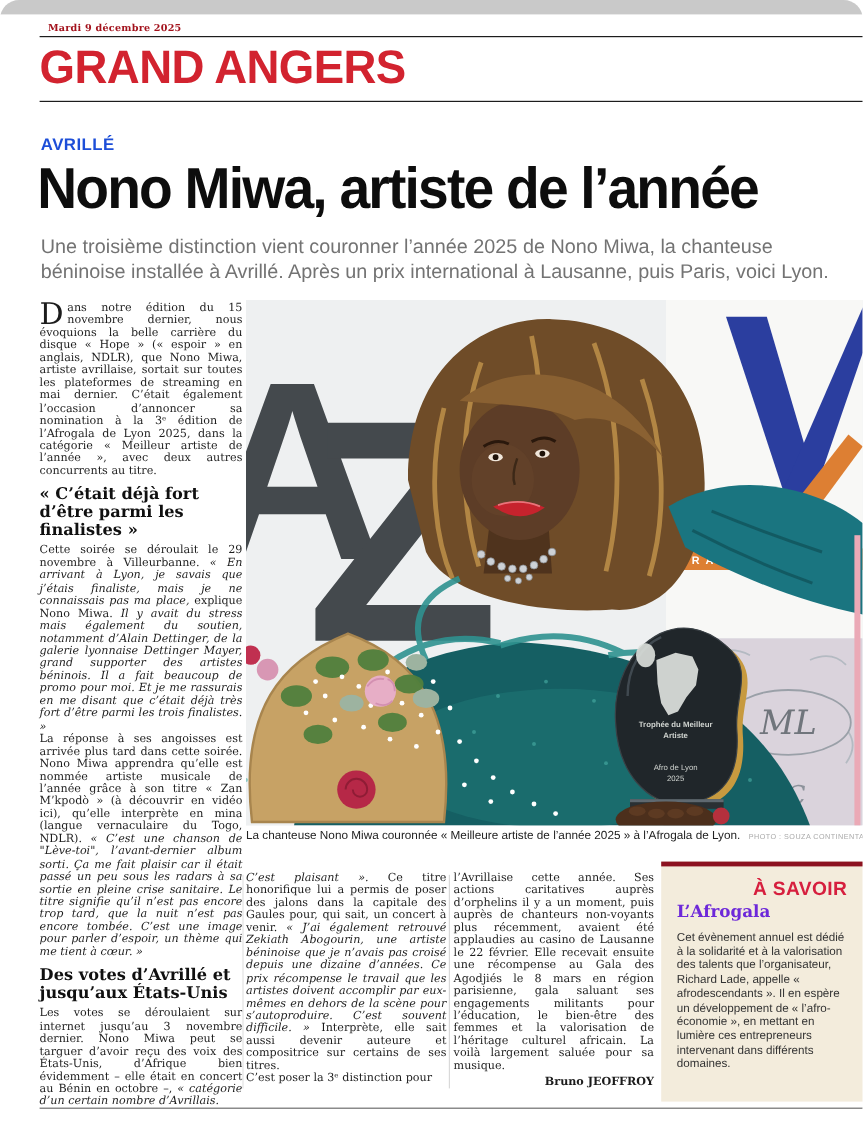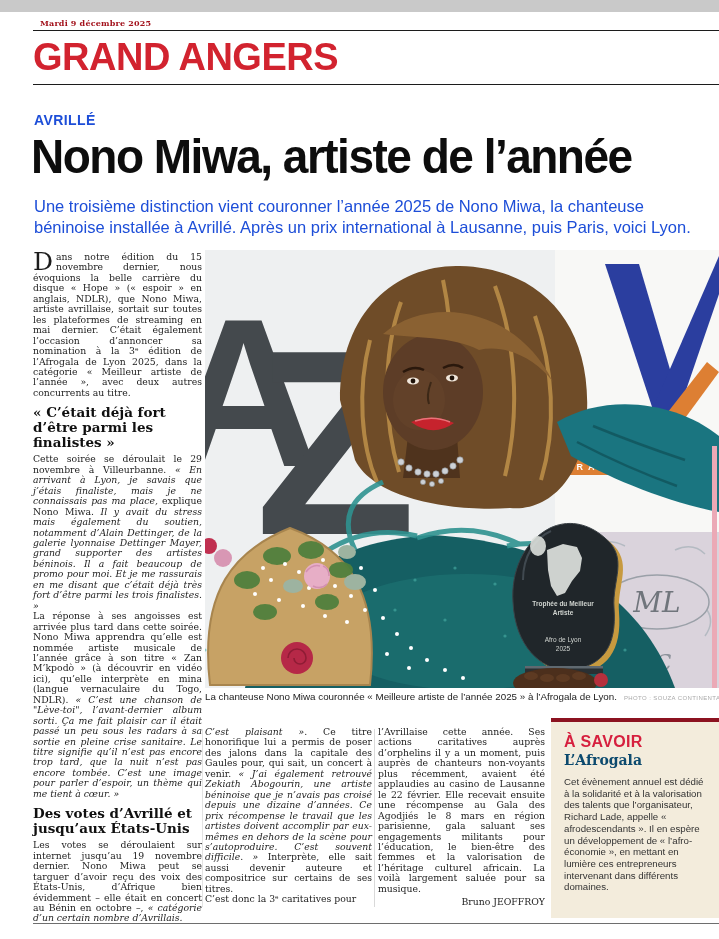--- a/index.html
+++ b/index.html
@@ -1,56 +1,56 @@
 <!DOCTYPE html>
 <html lang="fr"><head>
 <meta charset="utf-8">
 <style>
   html,body{margin:0;padding:0;background:#ffffff;}
   #page{position:relative;width:719px;height:939px;background:#ffffff;overflow:hidden;
-        font-family:"Liberation Sans",sans-serif;color:#1a1a1a;}
+        font-family:"Liberation Sans",sans-serif;color:#1a1a1a;border-radius:16px;}
   .abs{position:absolute;}
   .rule{background:#1c1c1c;height:1px;}
 
   #topstrip{left:0;top:0;width:719px;height:12px;background:#c9c9c9;}
   #dateline{left:40px;top:18px;font-family:"DejaVu Serif",serif;font-size:8px;font-weight:bold;
             color:#a3121c;letter-spacing:.2px;}
   #rule-date{left:33px;top:30px;width:686px;}
   #section-title{left:33px;top:35px;font-size:38px;font-weight:bold;color:#d2232f;
             letter-spacing:-.5px;transform:scaleY(1.03);transform-origin:left top;}
   #rule-section{left:33px;top:84px;width:686px;}
 
   #kicker{left:34px;top:112px;font-size:14px;font-weight:bold;color:#1d4ed8;letter-spacing:.4px;}
   #headline{left:31px;top:128px;width:690px;font-size:46px;font-weight:bold;color:#0d0d0d;
             letter-spacing:-1.5px;transform:scaleY(1.05);transform-origin:left top;white-space:nowrap;}
-  #standfirst{left:34px;top:196px;width:668px;font-size:16.5px;line-height:21px;color:#1d4ed8;}
+  #standfirst{left:34px;top:196px;width:668px;font-size:16.5px;line-height:21px;color:#737373;}
 
   .bodycol{font-family:"DejaVu Serif",serif;font-size:9.3px;line-height:10.45px;
            text-align:justify;color:#1c1c1c;}
   .para{margin:0;}
   .it{font-style:italic;}
   #col1{left:33px;top:252px;width:169px;}
   .dropcap{float:left;font-size:25px;line-height:20px;padding:0 3px 0 0;}
   .subhead{font-family:"DejaVu Serif",serif;font-weight:bold;font-size:13.5px;line-height:15px;
            text-align:left;margin:7px 0 4px 0;color:#101010;}
 
   #photo{left:205px;top:250px;width:514px;height:438px;}
   #caption{left:205px;top:691px;width:514px;font-size:9.8px;color:#222;white-space:nowrap;}
   #caption .credit{font-size:6px;color:#a9a9a9;margin-left:7px;letter-spacing:.4px;text-transform:uppercase;}
 
   #col2{left:205px;top:727px;width:167px;}
   #col3{left:378px;top:727px;width:167px;}
   #vsep1{left:374px;top:729px;height:178px;width:1px;background:#d9d9d9;}
   #vsep0{left:202px;top:729px;height:178px;width:1px;background:#e3e3e3;}
-  .byline{text-align:right;font-weight:normal;margin-top:3px;}
+  .byline{text-align:right;font-weight:bold;margin-top:3px;}
 
   #sidebar{left:551px;top:718px;width:168px;height:200px;background:#f3ecdc;
            border-top:4px solid #8c1220;box-sizing:border-box;padding:11px 13px 0 13px;}
-  .sb-label{color:#d61f3e;font-weight:bold;font-size:16px;letter-spacing:.3px;}
-  .sb-title{font-family:"DejaVu Serif",serif;font-weight:bold;font-size:14px;margin-top:1px;color:#0c4a6e;}
+  .sb-label{color:#d61f3e;font-weight:bold;font-size:16px;letter-spacing:.3px;text-align:right;}
+  .sb-title{font-family:"DejaVu Serif",serif;font-weight:bold;font-size:14px;margin-top:1px;color:#6d28d9;}
   .sb-body{margin-top:8px;font-size:9.7px;line-height:11.7px;color:#333;}
 
   #bottomrule{left:33px;top:923px;width:686px;height:1px;background:#6e6e6e;}
 </style>
 </head>
 <body>
 
 <div id="page">
 
   <div id="topstrip" class="abs"></div>
@@ -62,21 +62,21 @@
   <div id="kicker" class="abs">AVRILLÉ</div>
   <div id="headline" class="abs">Nono Miwa, artiste de l’année</div>
   <div id="standfirst" class="abs">Une troisième distinction vient couronner l’année 2025 de Nono Miwa, la chanteuse béninoise installée à Avrillé. Après un prix international à Lausanne, puis Paris, voici Lyon.</div>
 
   <div id="col1" class="abs bodycol">
     <p class="para"><span class="dropcap">D</span><span>ans notre édition du 15 novembre dernier, nous évoquions la belle carrière du disque « Hope » (« espoir » en anglais, NDLR), que Nono Miwa, artiste avrillaise, sortait sur toutes les plateformes de streaming en mai dernier. C’était également l’occasion d’annoncer sa nomination à la 3ᵉ édition de l’Afrogala de Lyon 2025, dans la catégorie « Meilleur artiste de l’année », avec deux autres concurrents au titre.</span></p>
     <h3 class="subhead">« C’était déjà fort d’être parmi les finalistes »</h3>
     <p class="para"><span>Cette soirée se déroulait le 29 novembre à Villeurbanne. </span><span class="it">« En arrivant à Lyon, je savais que j’étais finaliste, mais je ne connaissais pas ma place, </span><span>explique Nono Miwa. </span><span class="it">Il y avait du stress mais également du soutien, notamment d’Alain Dettinger, de la galerie lyonnaise Dettinger Mayer, grand supporter des artistes béninois. Il a fait beaucoup de promo pour moi. Et je me rassurais en me disant que c’était déjà très fort d’être parmi les trois finalistes. »</span></p>
     <p class="para"><span>La réponse à ses angoisses est arrivée plus tard dans cette soirée. Nono Miwa apprendra qu’elle est nommée artiste musicale de l’année grâce à son titre « Zan M’kpodò » (à découvrir en vidéo ici), qu’elle interprète en mina (langue vernaculaire du Togo, NDLR). </span><span class="it">« C’est une chanson de "Lève-toi", l’avant-dernier album sorti. Ça me fait plaisir car il était passé un peu sous les radars à sa sortie en pleine crise sanitaire. Le titre signifie qu’il n’est pas encore trop tard, que la nuit n’est pas encore tombée. C’est une image pour parler d’espoir, un thème qui me tient à cœur. »</span></p>
     <h3 class="subhead">Des votes d’Avrillé et jusqu’aux États-Unis</h3>
-    <p class="para"><span>Les votes se déroulaient sur internet jusqu’au 19 novembre dernier. Nono Miwa peut se targuer d’avoir reçu des voix des États-Unis, d’Afrique bien évidemment – elle était en concert au Bénin en octobre –, </span><span class="it">« catégorie d’un certain nombre d’Avrillais.</span></p>
+    <p class="para"><span>Les votes se déroulaient sur internet jusqu’au 3 novembre dernier. Nono Miwa peut se targuer d’avoir reçu des voix des États-Unis, d’Afrique bien évidemment – elle était en concert au Bénin en octobre –, </span><span class="it">« catégorie d’un certain nombre d’Avrillais.</span></p>
   </div>
 
   <div id="photo" class="abs">
     <svg width="514" height="438" viewBox="0 0 514 438" xmlns="http://www.w3.org/2000/svg">
 
       <rect x="0" y="0" width="514" height="438" fill="#e7e9ec"></rect>
       <rect x="0" y="0" width="352" height="438" fill="#eef0f1"></rect>
       <rect x="350" y="0" width="164" height="282" fill="#f8f8f6"></rect>
       <rect x="348" y="282" width="166" height="156" fill="#dad3dc"></rect>
 
@@ -248,21 +248,21 @@
 
   <div id="caption" class="abs">
     <span>La chanteuse Nono Miwa couronnée « Meilleure artiste de l’année 2025 » à l’Afrogala de Lyon.</span><span class="credit">Photo : Souza Continental, Ivan</span>
   </div>
 
   <div id="vsep0" class="abs"></div>
   <div id="vsep1" class="abs"></div>
 
   <div id="col2" class="abs bodycol">
     <p class="para"><span class="it">C’est plaisant ».</span><span> Ce titre honorifique lui a permis de poser des jalons dans la capitale des Gaules pour, qui sait, un concert à venir. </span><span class="it">« J’ai également retrouvé Zekiath Abogourin, une artiste béninoise que je n’avais pas croisé depuis une dizaine d’années. Ce prix récompense le travail que les artistes doivent accomplir par eux-mêmes en dehors de la scène pour s’autoproduire. C’est souvent difficile. »</span><span> Interprète, elle sait aussi devenir auteure et compositrice sur certains de ses titres.</span></p>
-    <p class="para">C’est donc la 3ᵉ caritatives pour</p>
+    <p class="para">C’est poser la 3ᵉ distinction pour</p>
   </div>
 
   <div id="col3" class="abs bodycol">
     <p class="para">l’Avrillaise cette année. Ses actions caritatives auprès d’orphelins il y a un moment, puis auprès de chanteurs non-voyants plus récemment, avaient été applaudies au casino de Lausanne le 22 février. Elle recevait ensuite une récompense au Gala des Agodjiés le 8 mars en région parisienne, gala saluant ses engagements militants pour l’éducation, le bien-être des femmes et la valorisation de l’héritage culturel africain. La voilà largement saluée pour sa musique.</p>
     <p class="para byline">Bruno JEOFFROY</p>
   </div>
 
   <div id="sidebar" class="abs">
     <div class="sb-label">À SAVOIR</div>
     <div class="sb-title">L’Afrogala</div>

